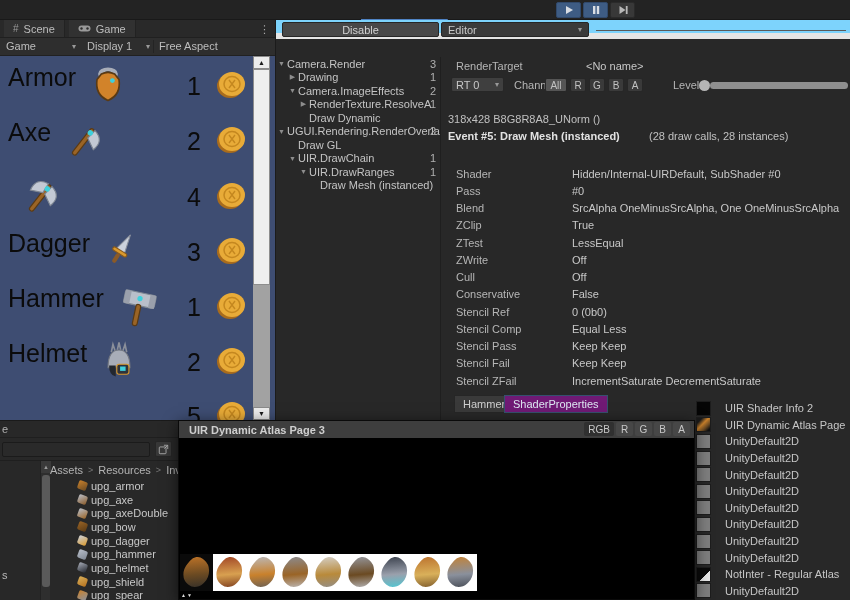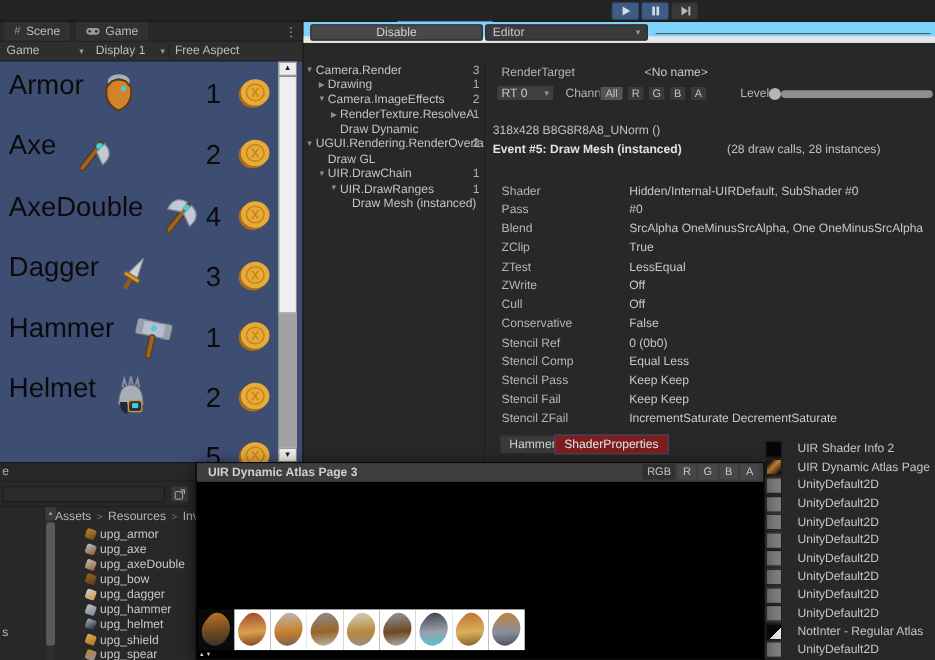--- a/index.html
+++ b/index.html
@@ -57,21 +57,21 @@
   .chip{height:14px;display:flex;align-items:center;justify-content:center;background:#3a3a3a;border:1px solid #272727;border-radius:2px;color:#c2c2c2;font-size:10px;cursor:pointer}
   .chip.sel{background:#555}
   .rt-dd{position:absolute;left:9px;top:-2px;width:53px;height:15px;background:#3f3f3f;border:1px solid #272727;border-radius:2px;display:flex;align-items:center;justify-content:space-between;padding:0 4px;cursor:pointer}
   .lev-bar{position:absolute;left:268px;top:3px;width:138px;height:7px;background:#8f8f8f;border-radius:4px}
   .lev-handle{position:absolute;left:257px;top:1px;width:11px;height:11px;border-radius:50%;background:#b5b5b5}
   .props{position:absolute;left:0;top:108px;width:100%}
   .p-row{height:17.25px;display:flex;align-items:center}
   .p-row .pl{width:130px;padding-left:14px;color:#b6b6b6;flex:none}
   .p-row .pv{color:#c8c8c8;white-space:nowrap}
   .fd-btn{position:absolute;top:338px;height:18px;padding:0 8px;display:flex;align-items:center;background:#3a3a3a;border:1px solid #262626;color:#cfcfcf;cursor:pointer}
-  .fd-btn.sel{background:#7f1d1d;border-color:#36506e;color:#dde7f2}
+  .fd-btn.sel{background:#701a75;border-color:#36506e;color:#dde7f2}
   
   .tex-row{position:absolute;left:420px;width:155px;height:16.6px;display:flex;align-items:center;gap:14px;cursor:pointer}
   .thumb{width:15px;height:15px;flex:none;border:1px solid #1d1d1d}
   .thumb.t-black{background:#050505}
   .thumb.t-gray{background:#7e7e7e}
   .thumb.t-atlas{background:linear-gradient(135deg,#1a1a1a 20%,#c9812c 45%,#6b4a22 70%,#111 90%)}
   .thumb.t-bw{background:linear-gradient(135deg,#0a0a0a 60%,#e8e8e8 61%)}
   .tex-name{white-space:nowrap;overflow:hidden;color:#c6c6c6}
   
   .project{left:0;top:420px;width:178px;height:180px;background:#282828;border-top:1px solid #1a1a1a;z-index:5}
@@ -178,21 +178,20 @@
         <span class="nm">Axe</span>
         <svg width="46" height="46" viewBox="0 0 40 40">
             <g transform="rotate(38 20 20)">
               <rect x="18" y="7" width="4" height="28" rx="2" fill="#9a6426" stroke="#5a3a14"></rect>
               <path d="M22 7 Q34 9 31 21 L21 16 Z" fill="#c3c9d4" stroke="#7e8692"></path>
               <circle cx="20" cy="11" r="2.4" fill="#3ed0dc"></circle>
             </g>
           </svg>
       </div>
       <div class="g-row" style="top:118px">
-        <span class="nm">AxeDouble</span>
         <svg width="46" height="46" viewBox="0 0 40 40">
             <g transform="rotate(38 20 20)">
               <rect x="18" y="7" width="4" height="28" rx="2" fill="#9a6426" stroke="#5a3a14"></rect>
               <path d="M22 7 Q34 9 31 21 L21 16 Z" fill="#c3c9d4" stroke="#7e8692"></path>
               <path d="M18 7 Q6 9 9 21 L19 16 Z" fill="#c3c9d4" stroke="#7e8692"></path>
               <circle cx="20" cy="11" r="2.4" fill="#3ed0dc"></circle>
             </g>
           </svg>
       </div>
       <div class="g-row" style="top:228px">
@@ -379,21 +378,21 @@
           <div class="chip" style="width:16px">B</div>
           <div class="chip" style="width:16px">A</div>
         </div>
         <span class="abs" style="left:231px;top:0;color:#b6b6b6">Levels</span>
         <div class="lev-handle"></div>
         <div class="lev-bar"></div>
       </div>
 
       <div class="abs" style="left:6px;top:56px;color:#c0c0c0">318x428 B8G8R8A8_UNorm ()</div>
       <div class="abs bold" style="left:6px;top:73px;color:#e2e2e2">Event #5: Draw Mesh (instanced)</div>
-      <div class="abs" style="left:219px;top:73px;color:#c0c0c0">(28 draw calls, 28 instances)</div>
+      <div class="abs" style="left:207px;top:73px;color:#c0c0c0">(28 draw calls, 28 instances)</div>
 
       <div class="props">
         <div class="p-row">
             <span class="pl">Shader</span>
             <span class="pv">Hidden/Internal-UIRDefault, SubShader #0</span>
           </div>
         <div class="p-row">
             <span class="pl">Pass</span>
             <span class="pv">#0</span>
           </div>

